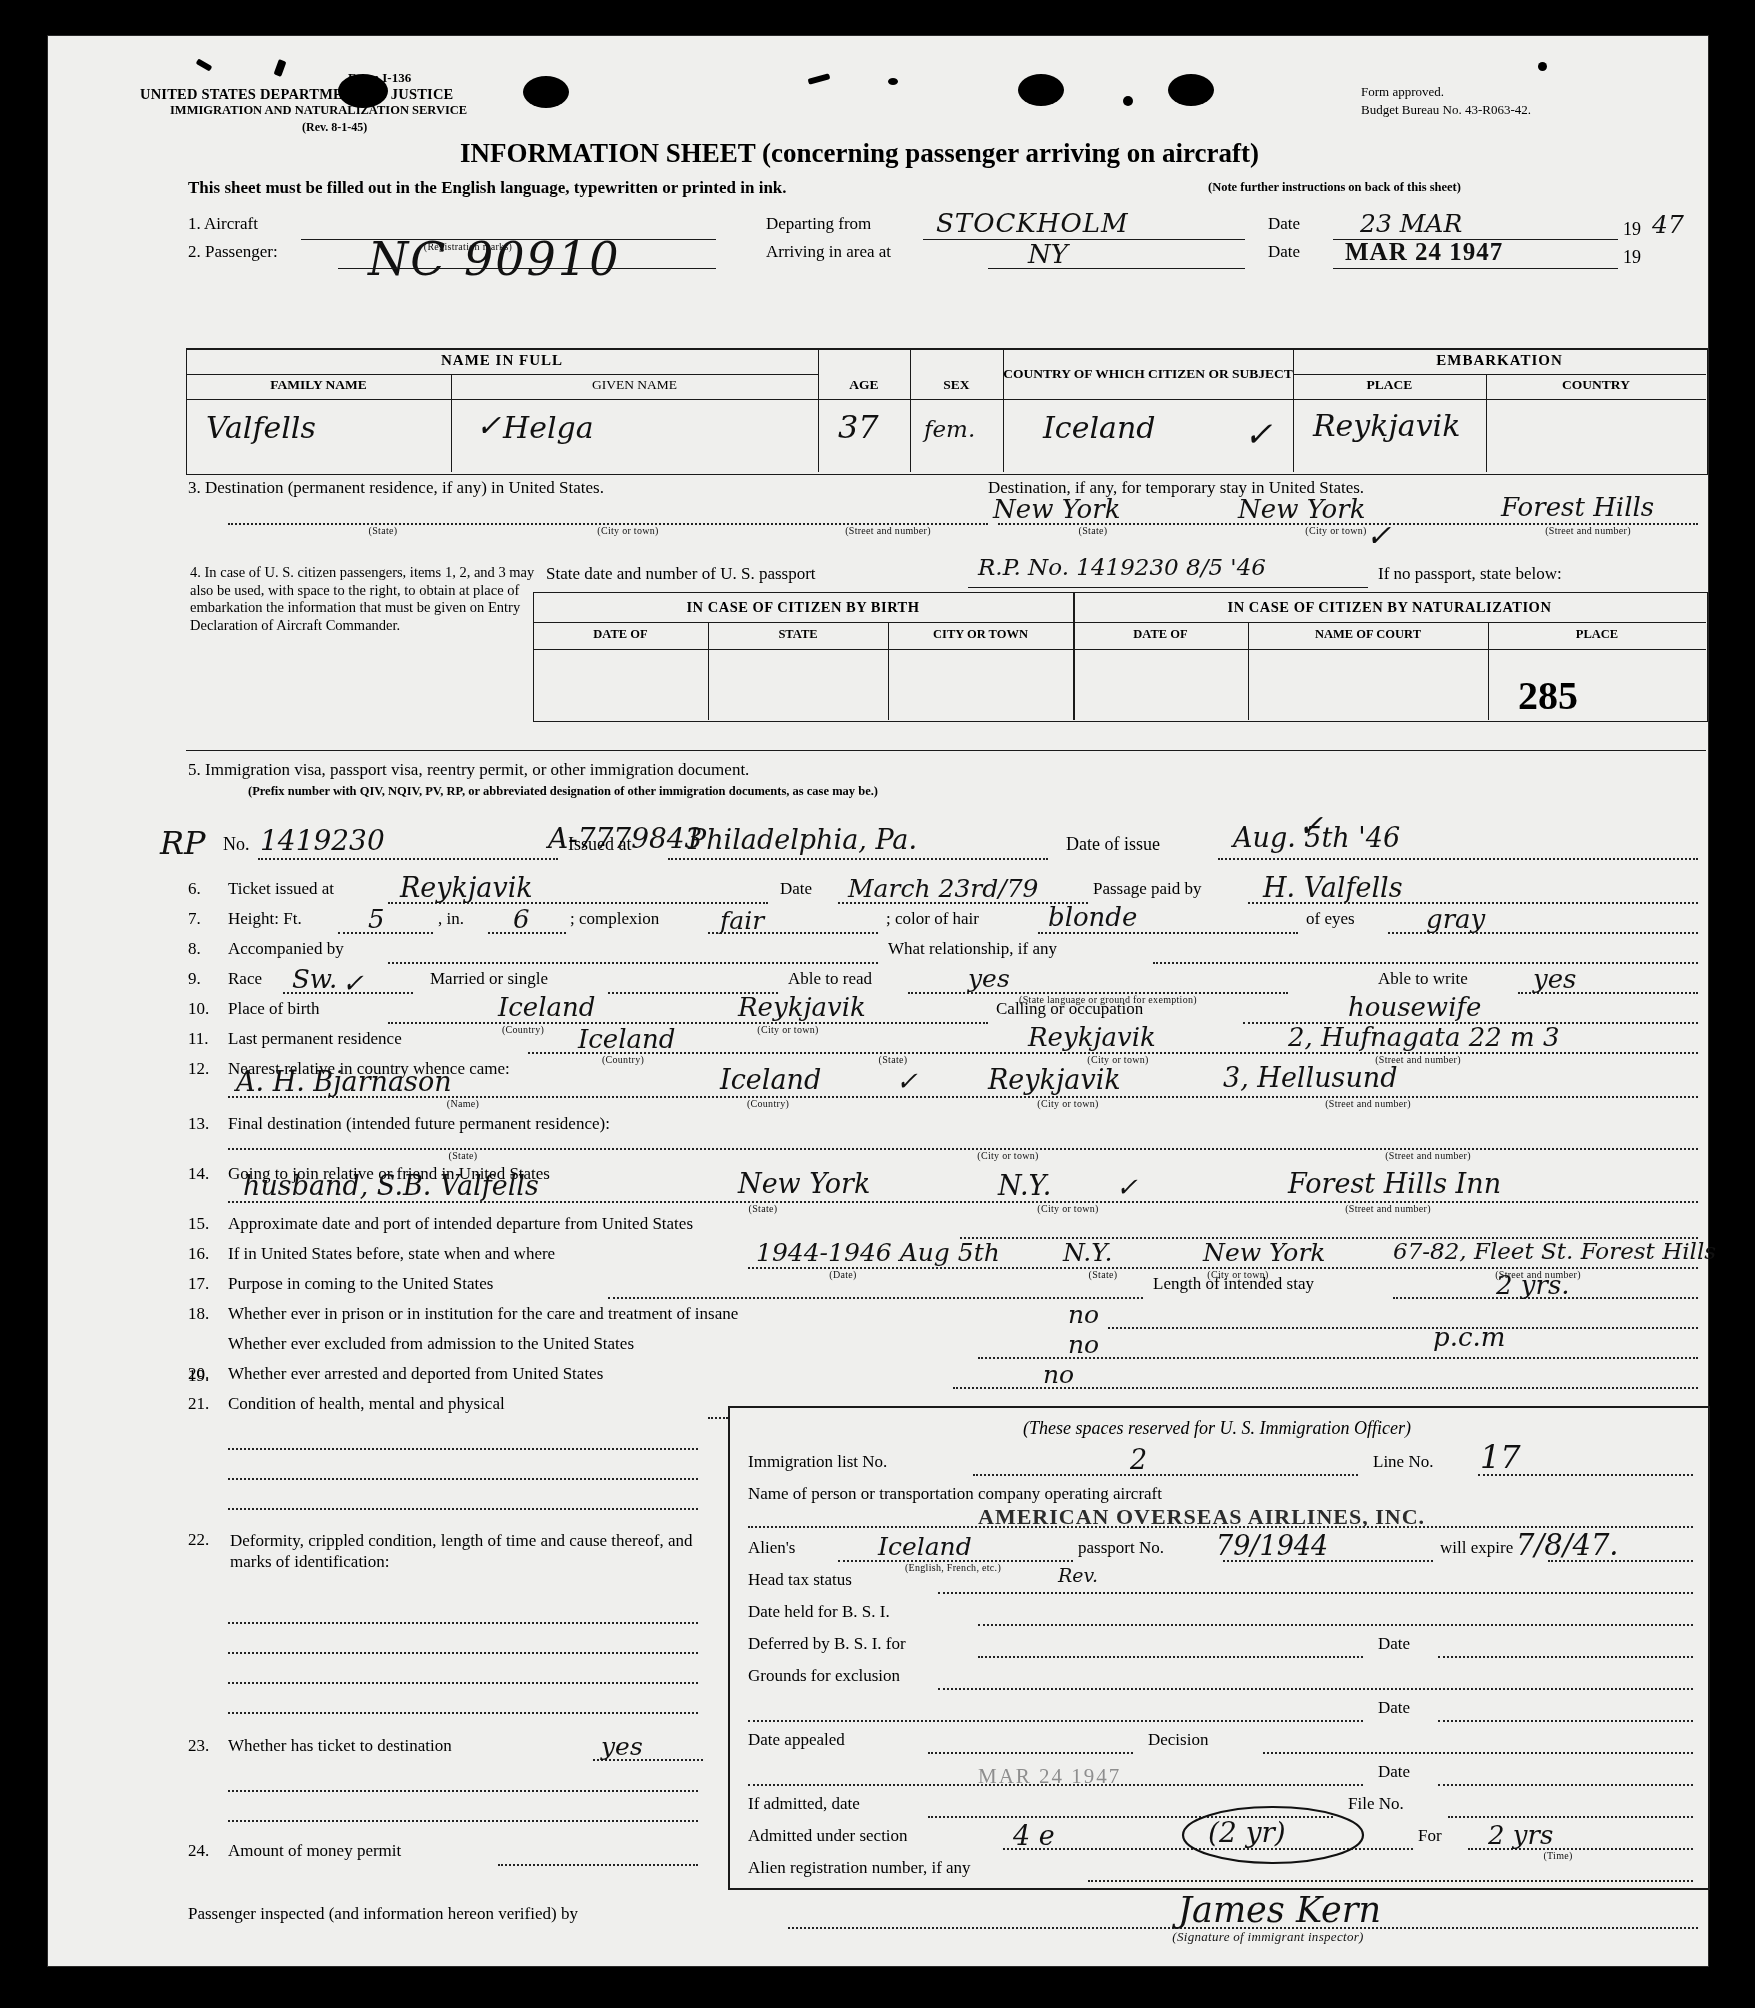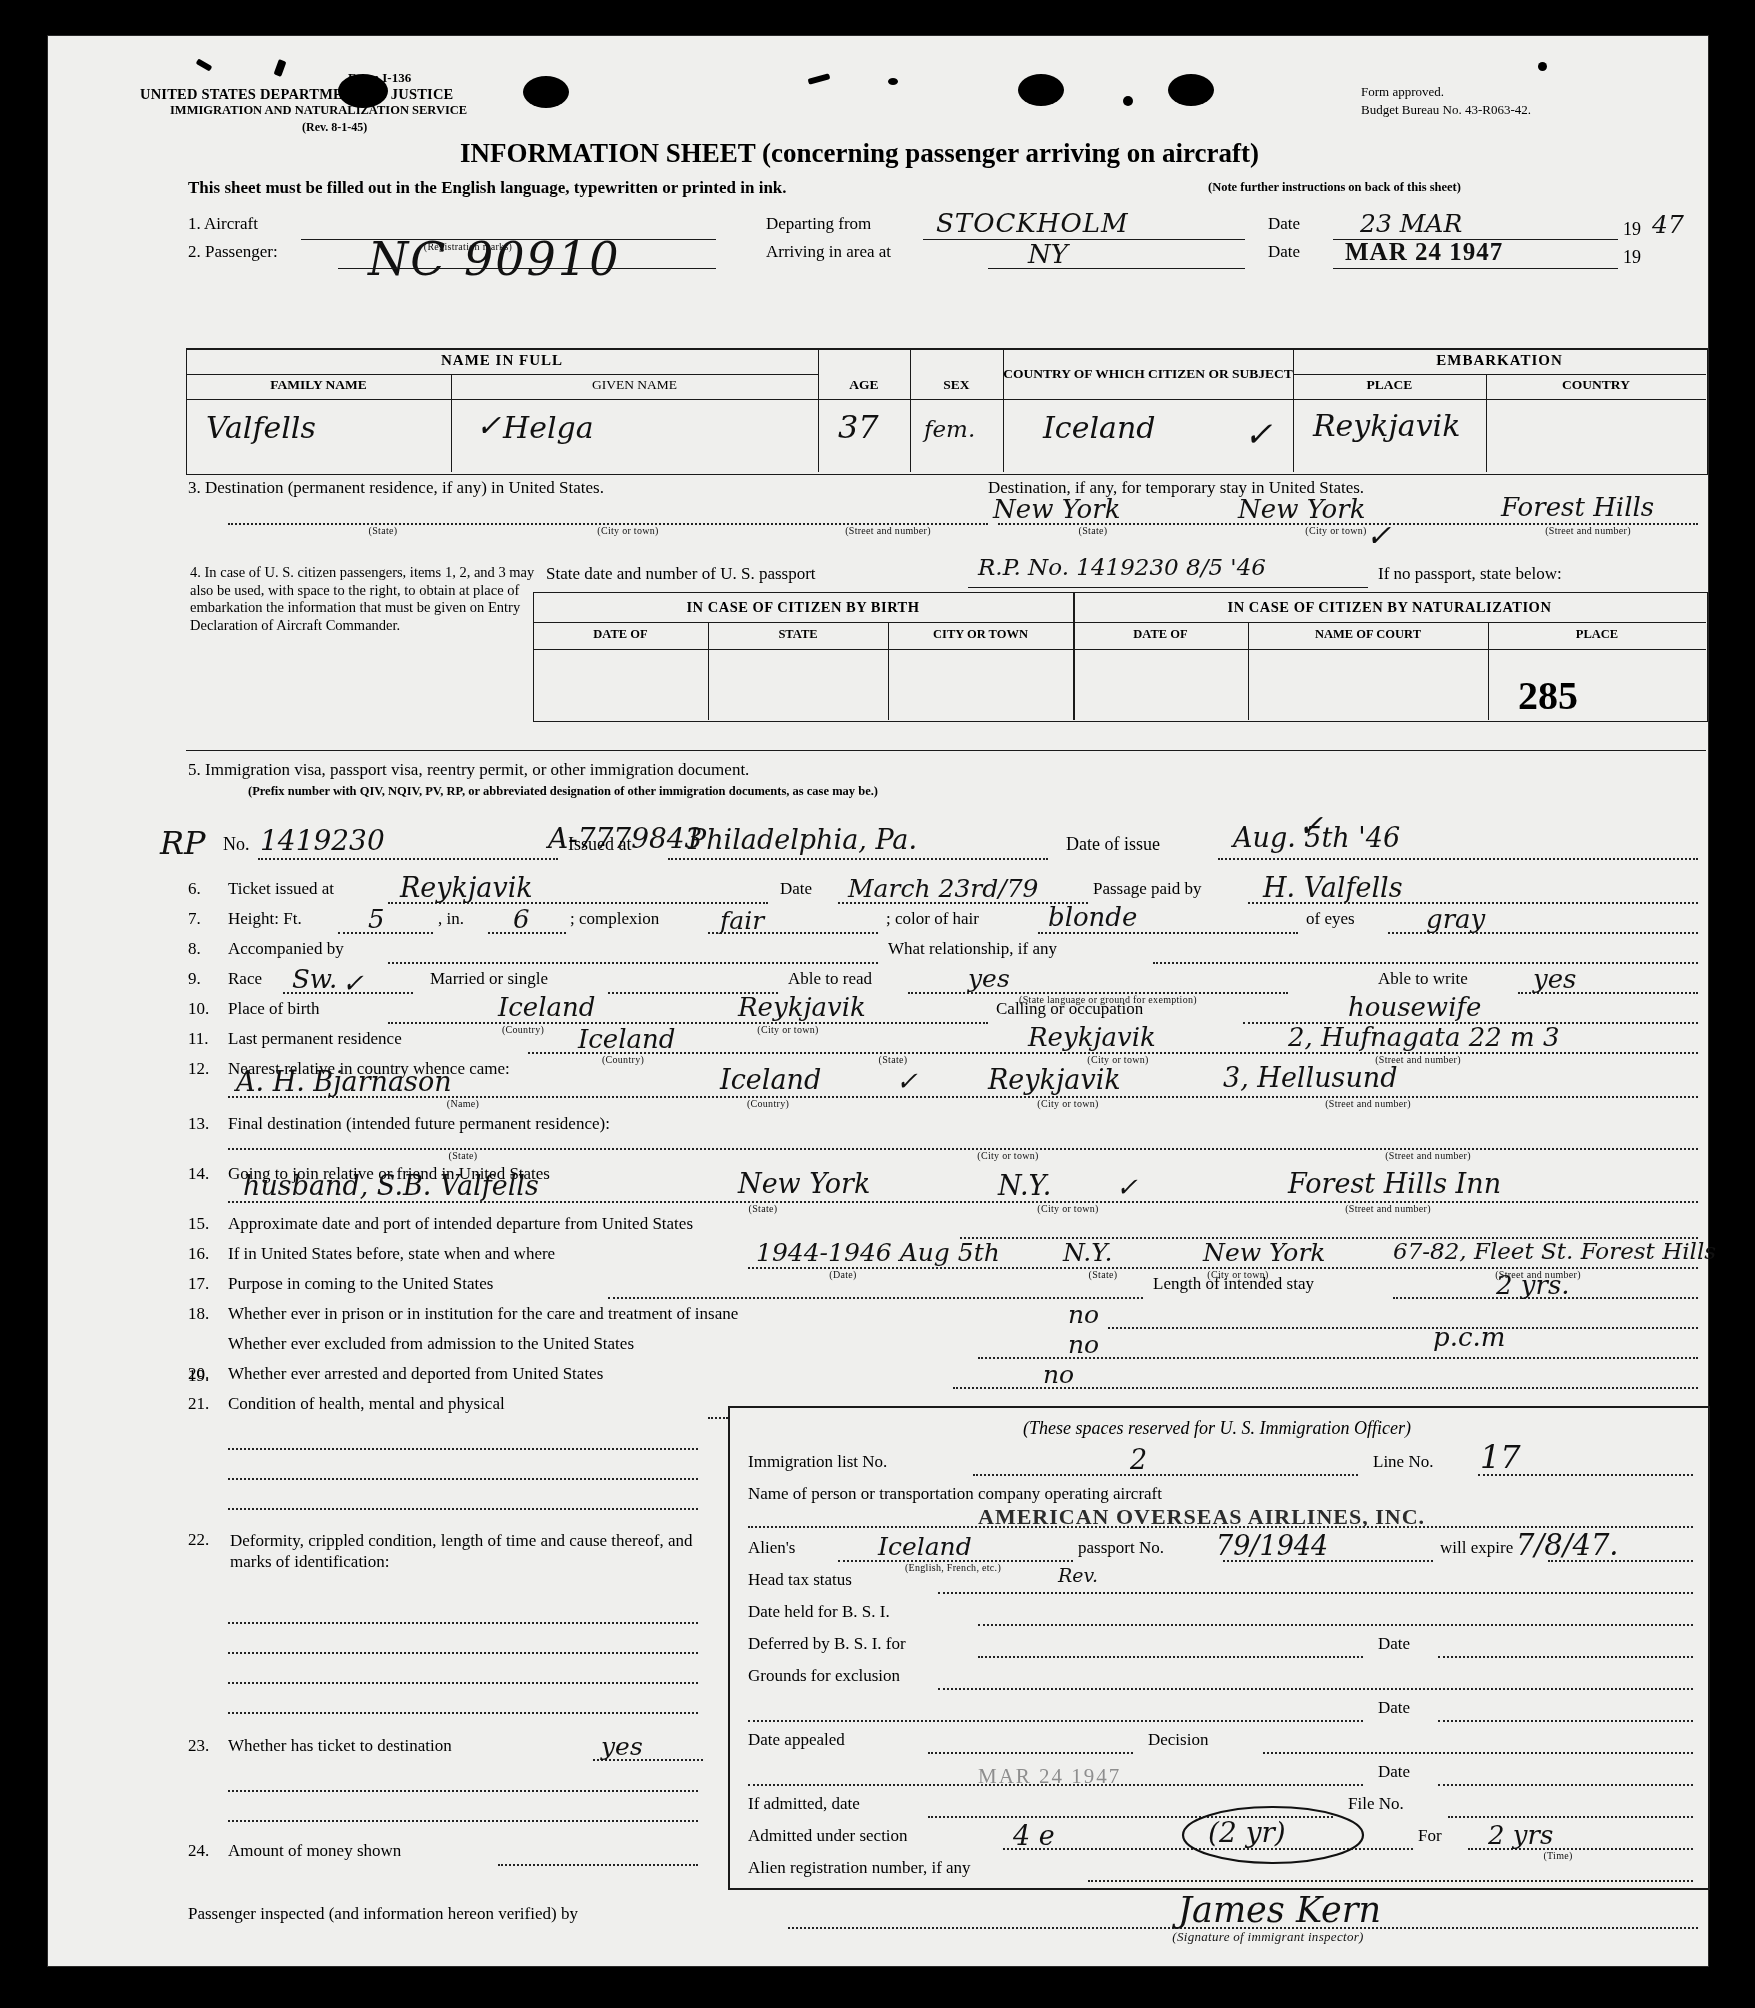--- a/index.html
+++ b/index.html
@@ -329,21 +329,21 @@
       <div class="dotline" style="left:180px;top:1676px;width:470px;"></div>
 
       <div class="num" style="left:140px;top:1700px;">23.</div>
       <div class="lbl" style="left:180px;top:1700px;">Whether has ticket to destination</div>
       <div class="dotline" style="left:545px;top:1723px;width:110px;"></div>
       <div class="t hw" style="left:553px;top:1696px;font-size:25px;">yes</div>
       <div class="dotline" style="left:180px;top:1754px;width:470px;"></div>
       <div class="dotline" style="left:180px;top:1784px;width:470px;"></div>
 
       <div class="num" style="left:140px;top:1805px;">24.</div>
-      <div class="lbl" style="left:180px;top:1805px;">Amount of money shown</div>
+      <div class="lbl" style="left:180px;top:1805px;">Amount of money permit</div>
       <div class="dotline" style="left:450px;top:1828px;width:200px;"></div>
 
       <div class="box" style="left:680px;top:1370px;width:978px;height:480px;border-width:2px;"></div>
       <div class="t ctr" style="left:680px;top:1382px;width:978px;font-size:18px;font-style:italic;">(These spaces reserved for U. S. Immigration Officer)</div>
 
       <div class="lbl" style="left:700px;top:1416px;">Immigration list No.</div>
       <div class="dotline" style="left:925px;top:1438px;width:385px;"></div>
       <div class="t hw" style="left:1082px;top:1408px;font-size:27px;">2</div>
       <div class="lbl" style="left:1325px;top:1416px;">Line No.</div>
       <div class="dotline" style="left:1430px;top:1438px;width:215px;"></div>

